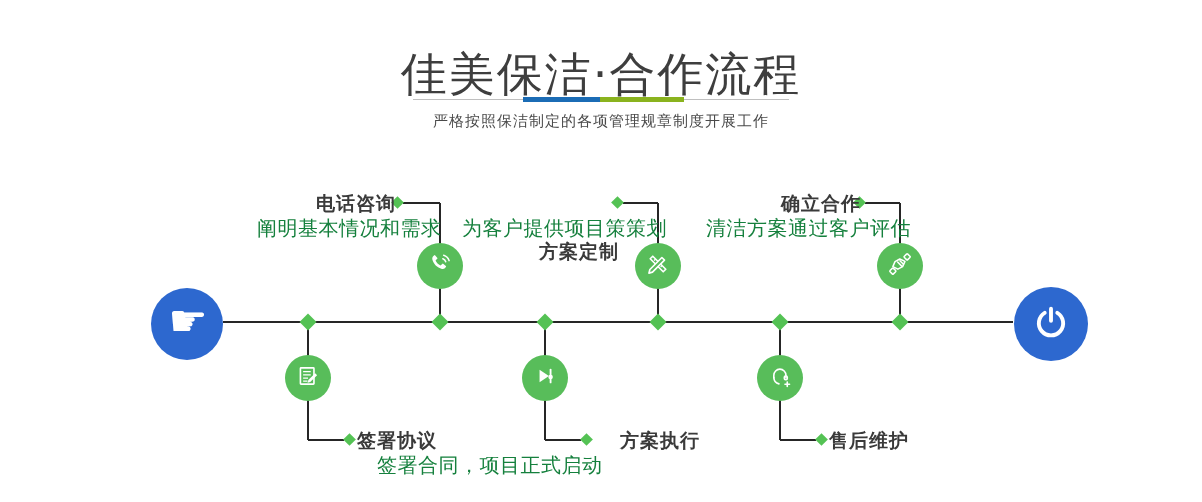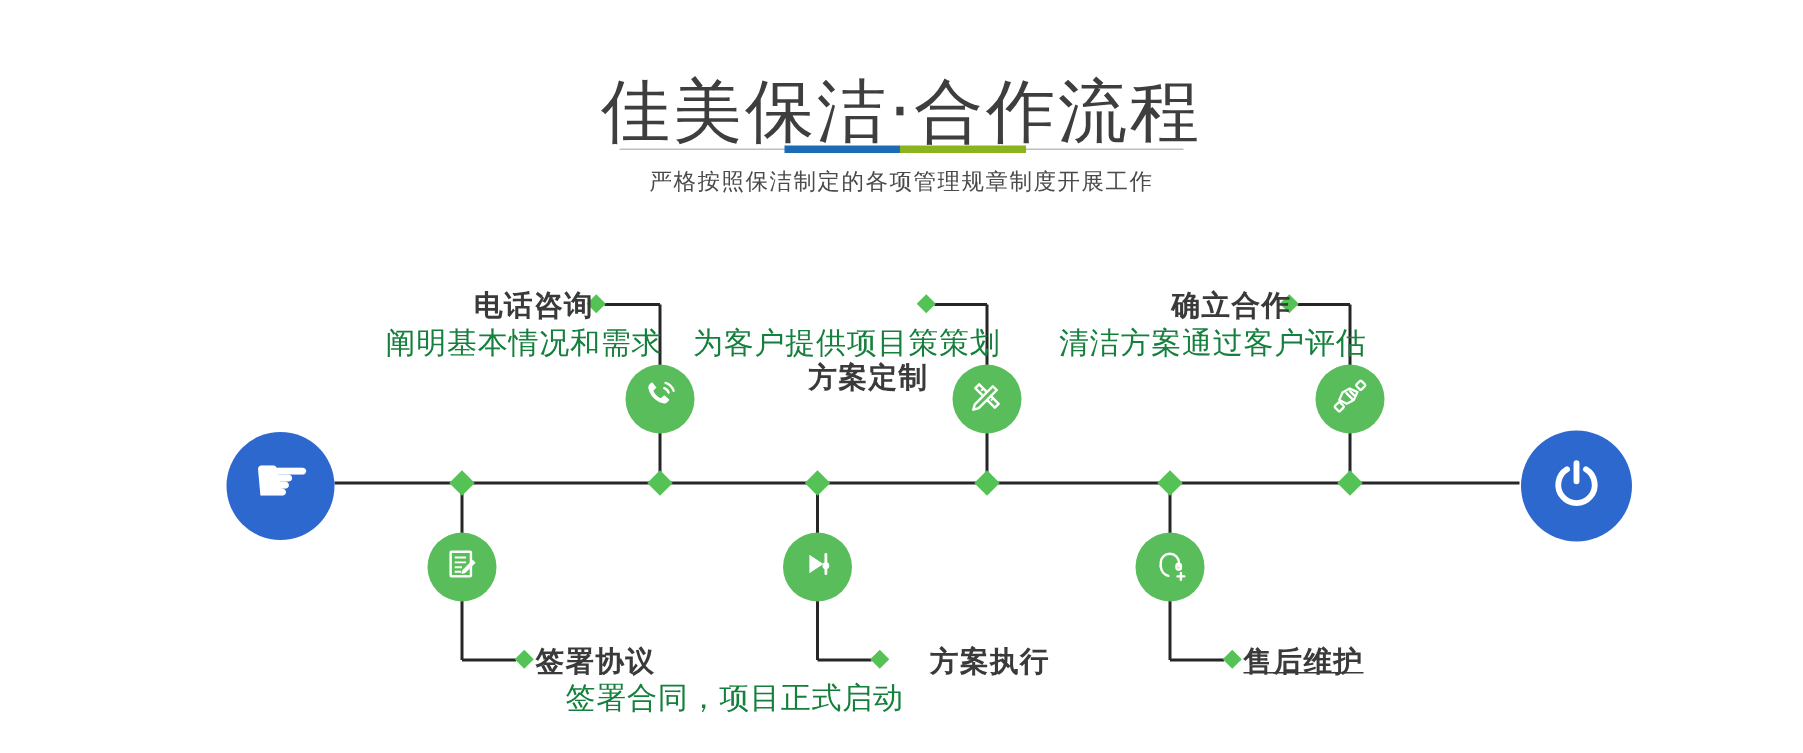--- a/index.html
+++ b/index.html
@@ -175,15 +175,15 @@
   <div class="step-desc" style="left:462px;top:215px;">为客户提供项目策策划</div>
 
   <div class="step-title" style="left:781px;top:191px;">确立合作</div>
   <div class="step-desc" style="left:706px;top:215px;">清洁方案通过客户评估</div>
 
   <div class="step-title" style="left:357px;top:428px;">签署协议</div>
   <div class="step-desc" style="left:377px;top:452px;">签署合同，项目正式启动</div>
 
   <div class="step-title" style="left:620px;top:428px;">方案执行</div>
 
-  <div class="step-title" style="left:829px;top:428px;text-decoration:underline;">售后维护</div>
+  <div class="step-title" style="left:829px;top:428px;">售后维护</div>
 
 </div>
 
 </body></html>

